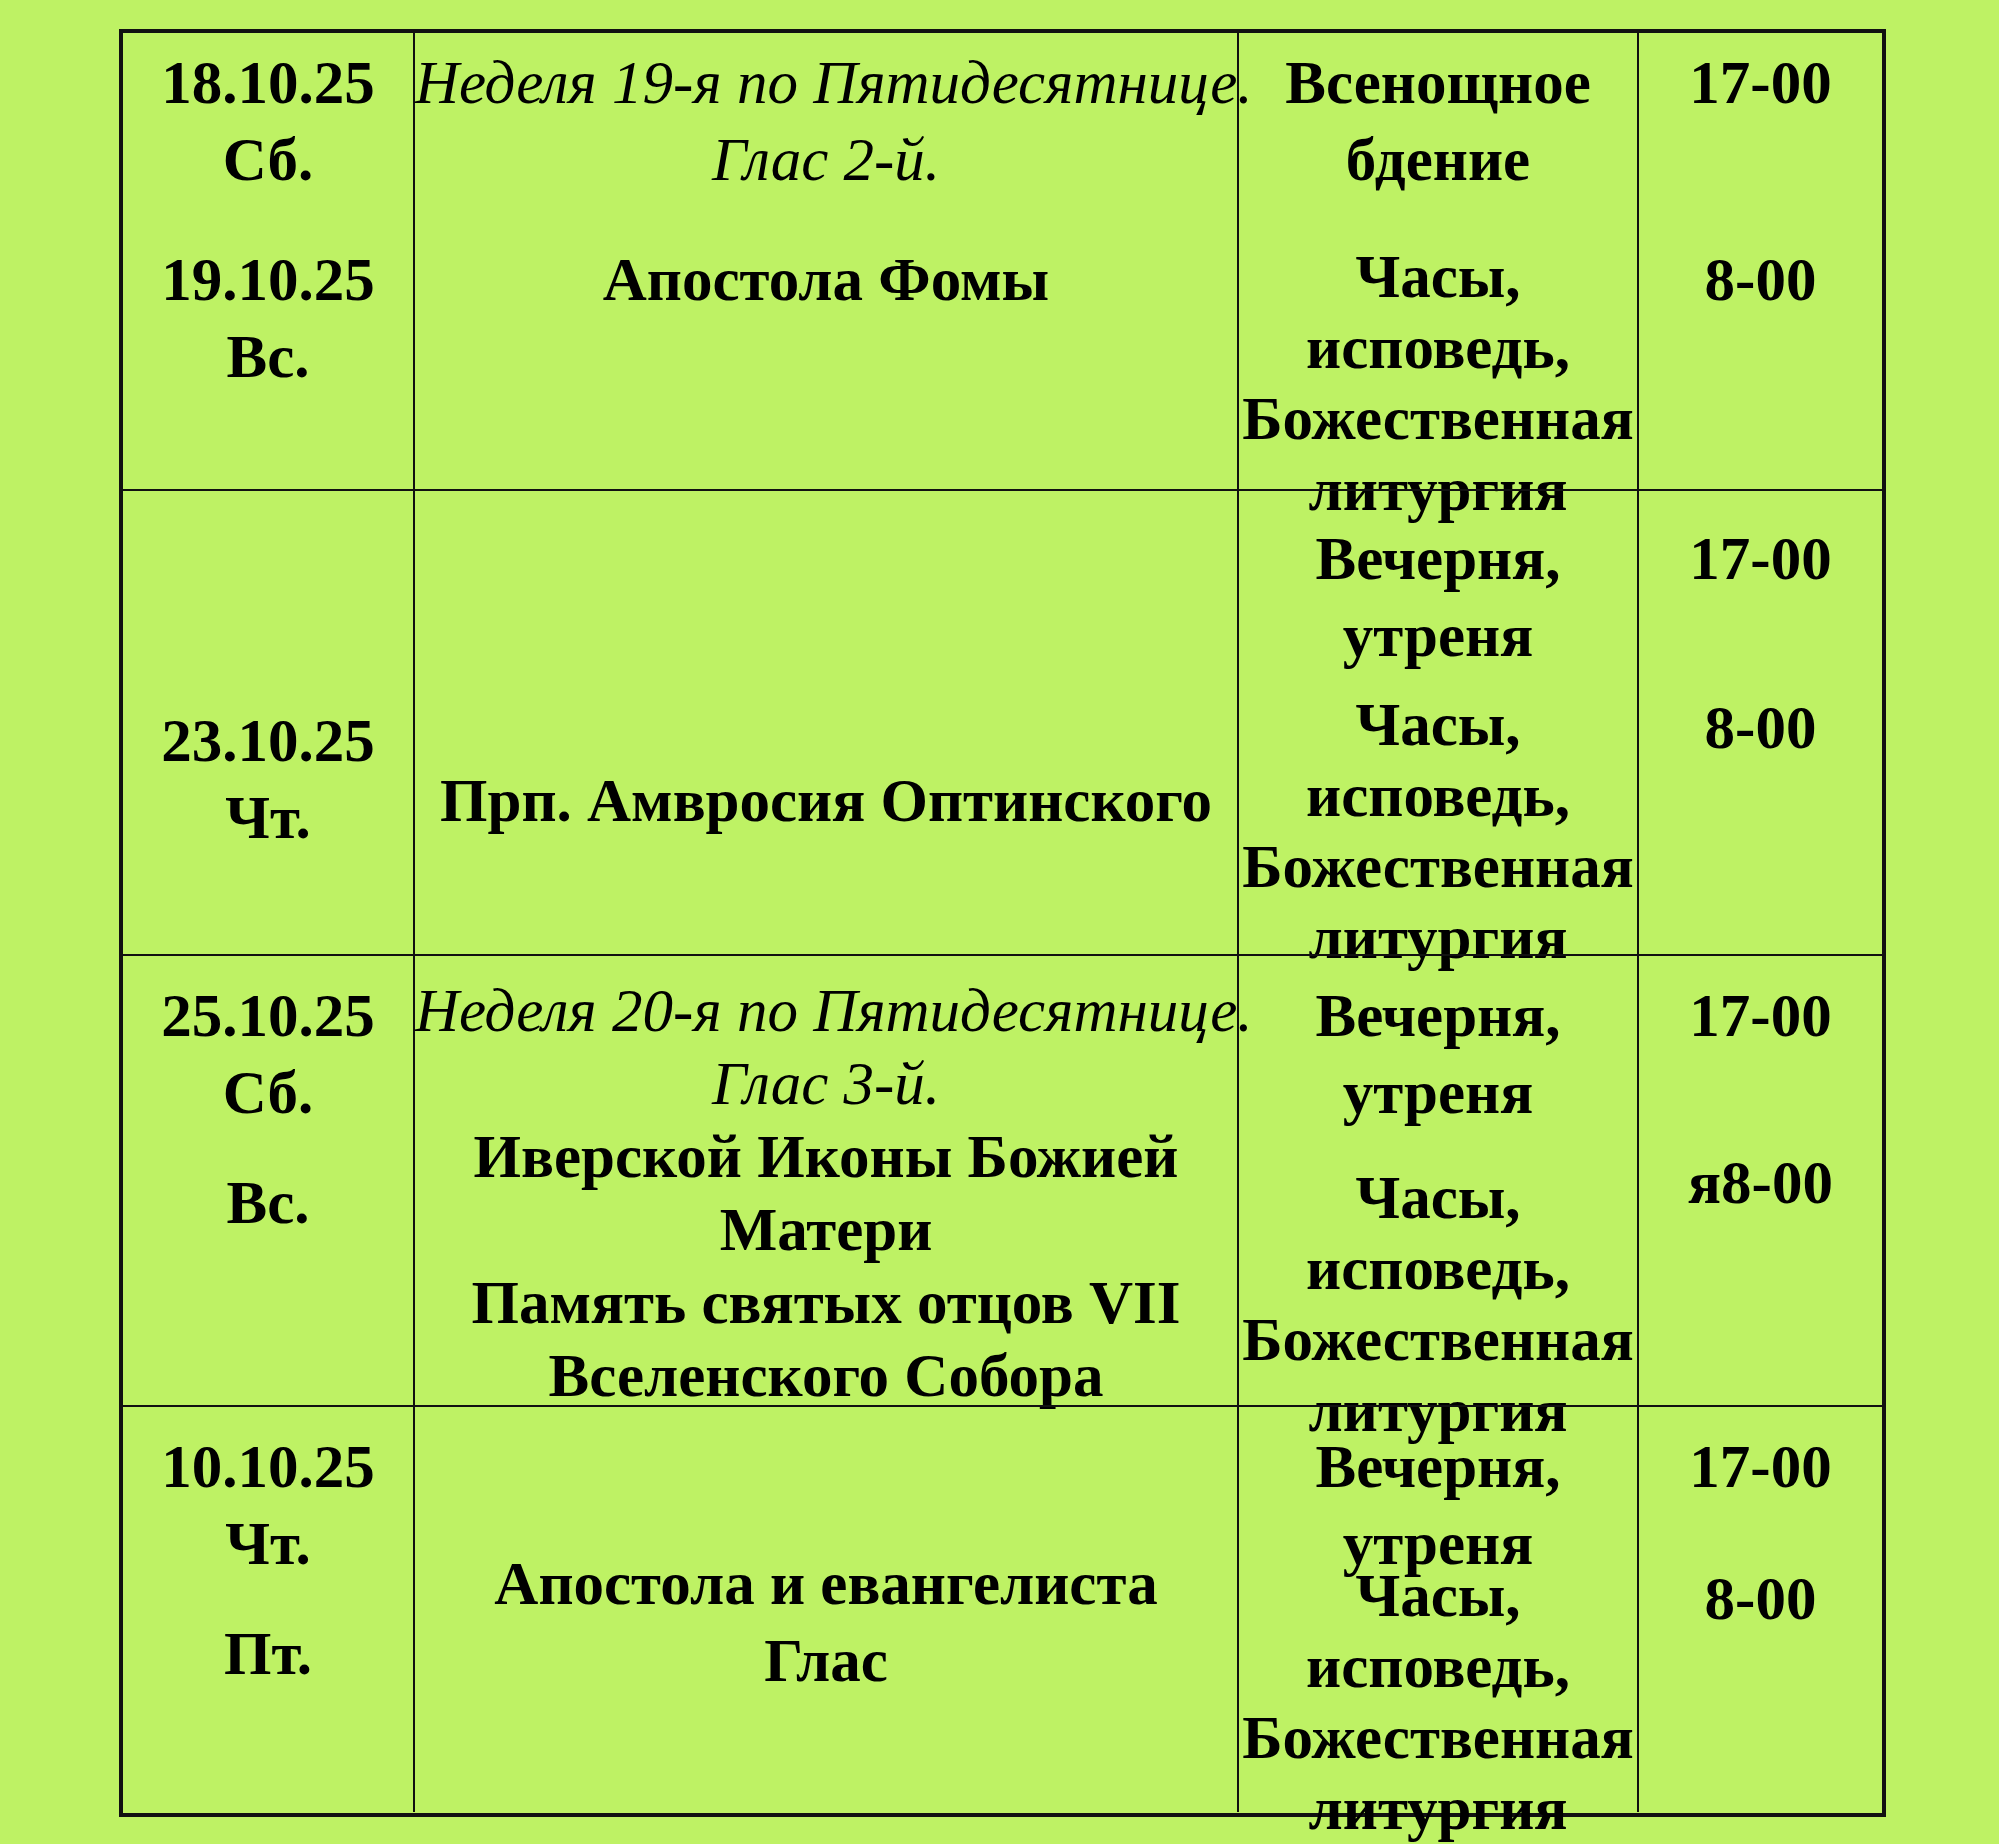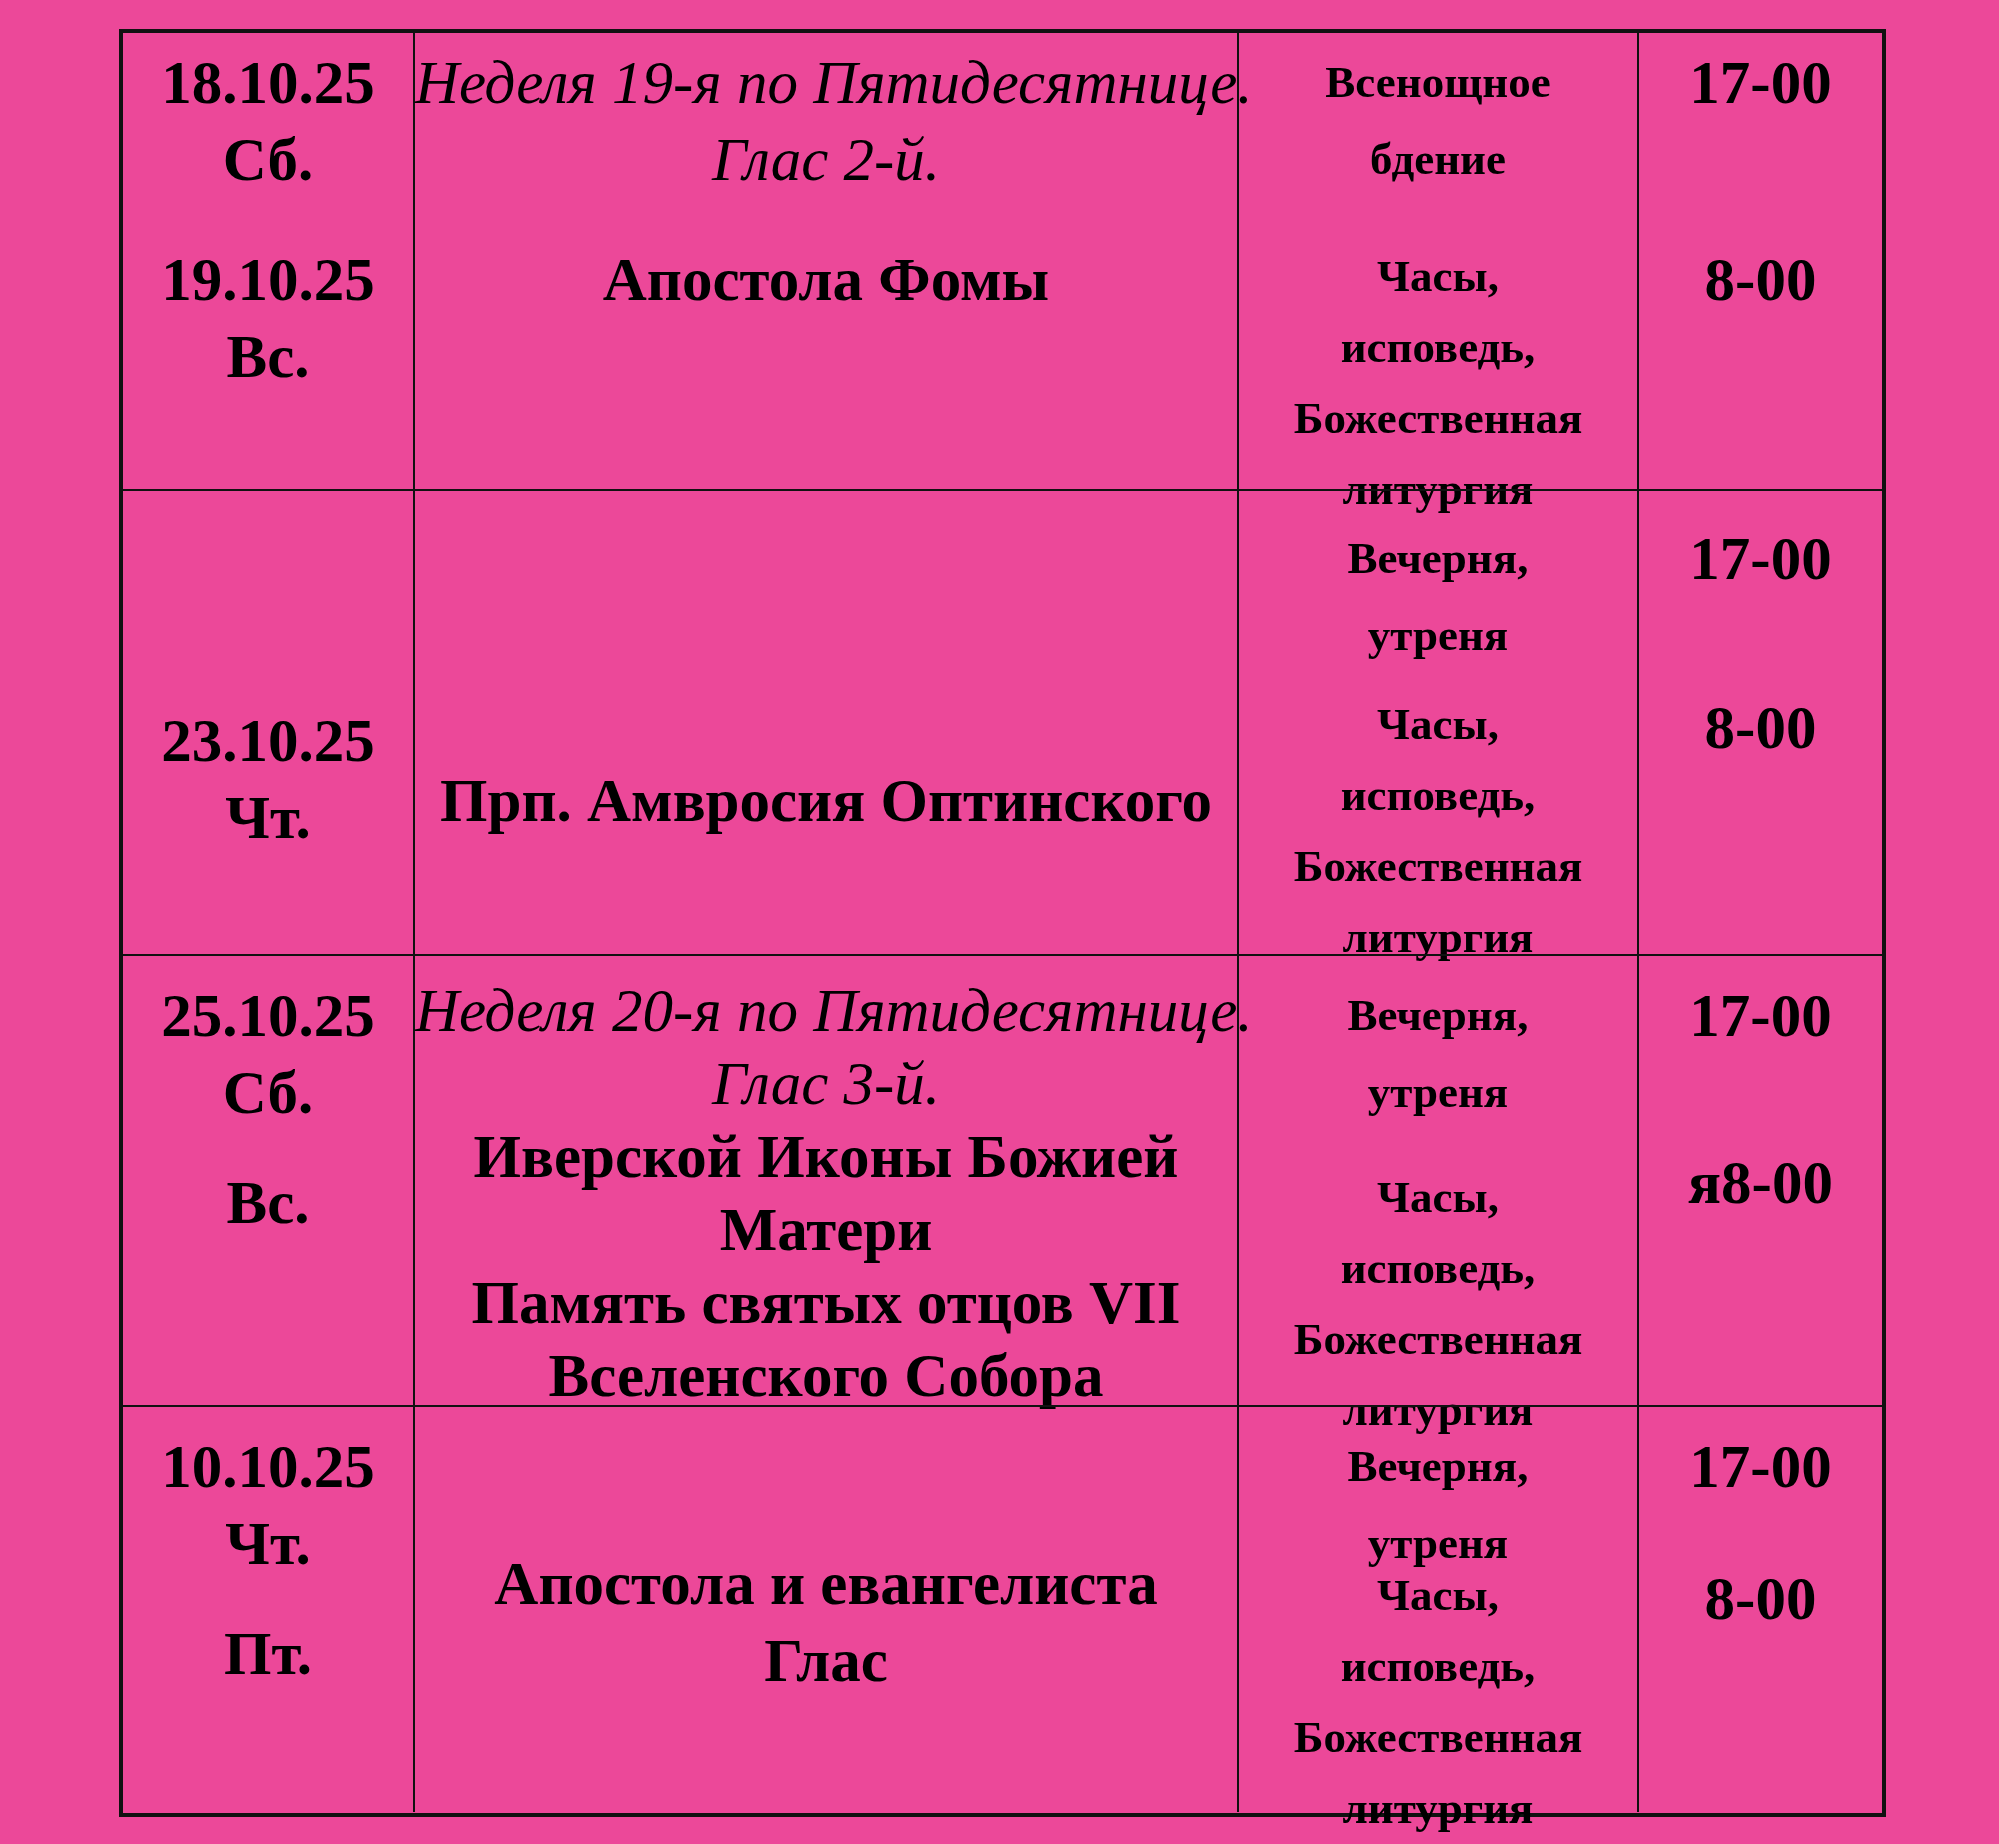--- a/index.html
+++ b/index.html
@@ -1,19 +1,19 @@
 <!DOCTYPE html>
 <html style="font-size:13px"><head>
 <meta charset="utf-8">
 <style>
   html,body{margin:0;padding:0;background:#ffffff;}
   .page{
     position:relative;
     width:1999px;height:1844px;
-    background:#ec4899;
+    background:#bef264;
     font-family:"Liberation Serif", serif;
     color:#000;
     overflow:hidden;
   }
   .tbl{
     position:absolute;left:119px;top:29px;
     width:1767px;height:1788px;
     border:4px solid #111;
     box-sizing:border-box;
     display:grid;
@@ -28,21 +28,21 @@
   .bl{border-left:2.4px solid #111;}
   .bt{border-top:2.4px solid #111;}
   .blk{
     position:absolute;left:0;right:0;
     text-align:center;
     font-size:61px;
     line-height:77px;
     font-weight:bold;
     white-space:nowrap;
   }
-  .c-svc .blk{font-size:45px;}
+  .c-svc .blk{font-size:61px;}
   .it{font-style:italic;font-weight:normal;}
   .lh88{line-height:71px;}
   .lh90{line-height:73px;}
   .blk div{white-space:nowrap;}
 </style>
 </head>
 <body>
 
 <div class="page">
   <div class="tbl">

